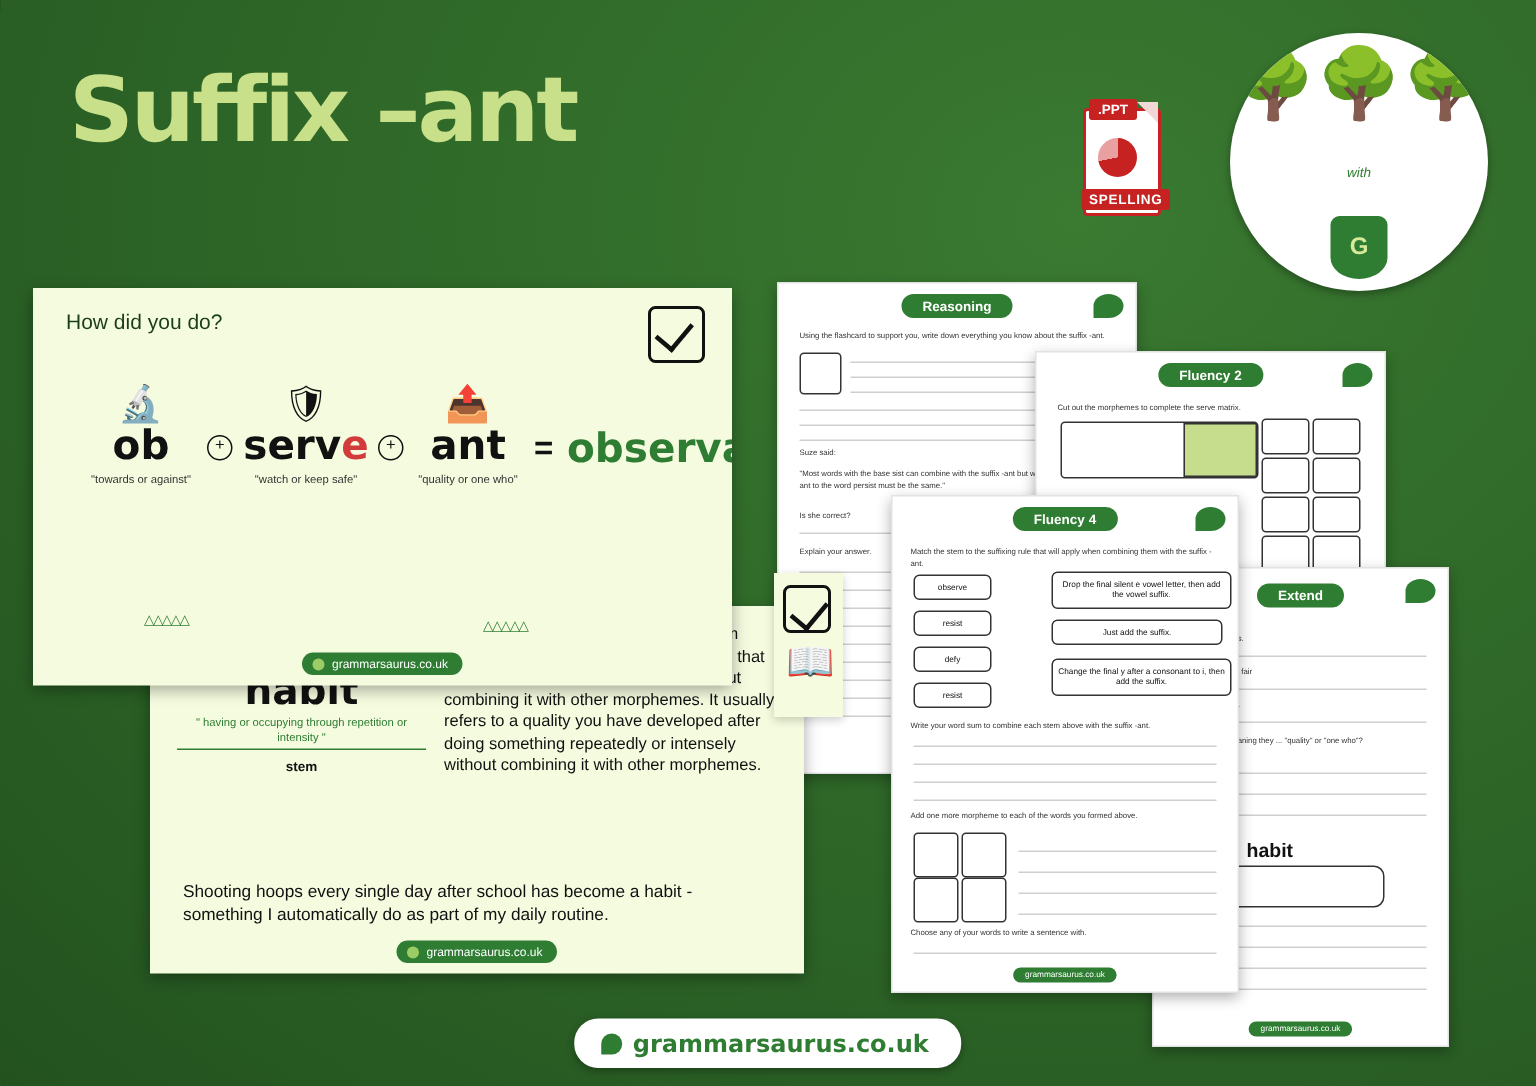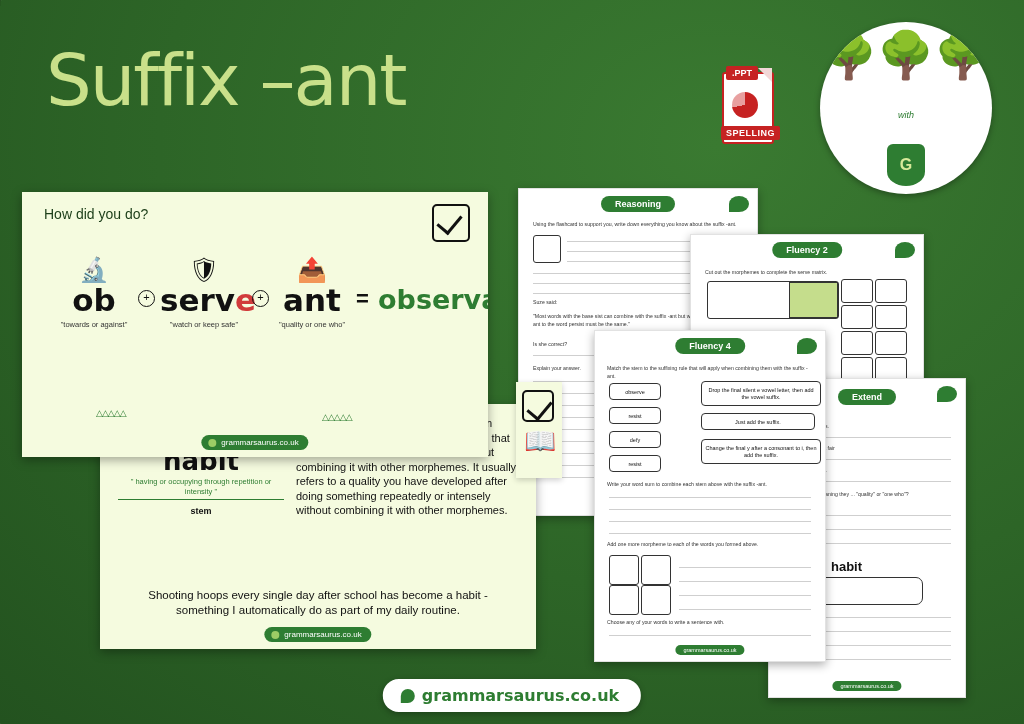--- a/index.html
+++ b/index.html
@@ -17,21 +17,21 @@
       linear-gradient(115deg, rgba(0,0,0,0.10) 0 1px, transparent 1px 70px),
       linear-gradient(65deg, rgba(255,255,255,0.045) 0 1px, transparent 1px 90px),
       linear-gradient(95deg, rgba(0,0,0,0.08) 0 1px, transparent 1px 55px),
       linear-gradient(160deg, rgba(255,255,255,0.03) 0 1px, transparent 1px 120px),
       radial-gradient(ellipse at 70% 20%, #3a7a31 0%, #2d6527 55%, #23521f 100%);
   }
 
   
   .title{
     position:absolute;left:46px;top:44px;
-    font-size:72px;line-height:1;font-weight:normal;
+    font-size:60px;line-height:1;font-weight:bold;
     color:#c9e08a;letter-spacing:-2px;
     font-family:"DejaVu Sans", sans-serif;
   }
 
   
   .ppt-badge{
     position:absolute;left:714px;top:66px;width:60px;height:78px;
   }
   .ppt-badge .page{
     position:absolute;left:8px;top:6px;width:48px;height:68px;background:#fff;
@@ -126,21 +126,21 @@
   .hd-title{position:absolute;left:22px;top:14px;font-size:14px;color:#1b3d18;}
   .tickbox{
     position:absolute;right:18px;top:12px;width:34px;height:34px;border:2.4px solid #111;border-radius:5px;
   }
   .tickbox:after{
     content:"";position:absolute;left:8px;top:4px;width:12px;height:20px;border:solid #111;
     border-width:0 3px 3px 0;transform:rotate(40deg);
   }
   .morph-row{position:absolute;left:34px;top:66px;width:410px;height:70px;}
   .mw{position:absolute;text-align:center;}
-  .mw .big{font-size:31px;font-weight:bold;color:#111;font-family:"DejaVu Sans",sans-serif;}
+  .mw .big{font-size:27px;font-weight:bold;color:#111;font-family:"DejaVu Sans",sans-serif;}
   .mw .sub{font-size:7.5px;color:#333;line-height:1.25;margin-top:2px;}
   .plus{position:absolute;width:15px;height:15px;border:1.6px solid #111;border-radius:50%;
     font-size:11px;line-height:13px;text-align:center;color:#111;}
   .equals{position:absolute;font-size:22px;font-weight:bold;color:#111;}
   .result{position:absolute;font-size:27px;font-weight:bold;color:#2e7d32;font-family:"DejaVu Sans",sans-serif;}
   .greenbanner{
     position:absolute;background:#2e7d32;color:#fff;border-radius:7px;
     font-size:8.2px;font-weight:bold;line-height:1.45;text-align:center;
     padding:7px 8px;box-sizing:border-box;
   }
@@ -157,21 +157,21 @@
   .stem-box{
     margin:4px auto 0;width:142px;border:1.4px solid #111;border-radius:7px;padding:4px 3px 5px;
     background:#f5fbdf;
   }
   .stem-word{font-size:13px;font-weight:bold;color:#111;font-family:"DejaVu Sans",sans-serif;}
   .stem-sub{display:flex;justify-content:space-between;font-size:5.6px;color:#2e7d32;margin-top:2px;padding:0 5px;line-height:1.2;}
   .habit-body{
     position:absolute;left:196px;top:12px;width:224px;font-size:11px;color:#111;line-height:1.32;
   }
   .habit-bottom{
-    position:absolute;left:22px;right:22px;bottom:30px;text-align:center;font-size:11.5px;color:#111;line-height:1.35;
+    position:absolute;left:22px;right:22px;bottom:30px;text-align:left;font-size:11.5px;color:#111;line-height:1.35;
   }
   b{font-weight:bold;}
 
   
   .urlchip{
     position:absolute;left:50%;transform:translateX(-50%);bottom:12px;
     background:#fff;border-radius:16px;padding:7px 22px 7px 18px;
     display:flex;align-items:center;gap:7px;
     box-shadow:0 2px 6px rgba(0,0,0,.3);
   }

